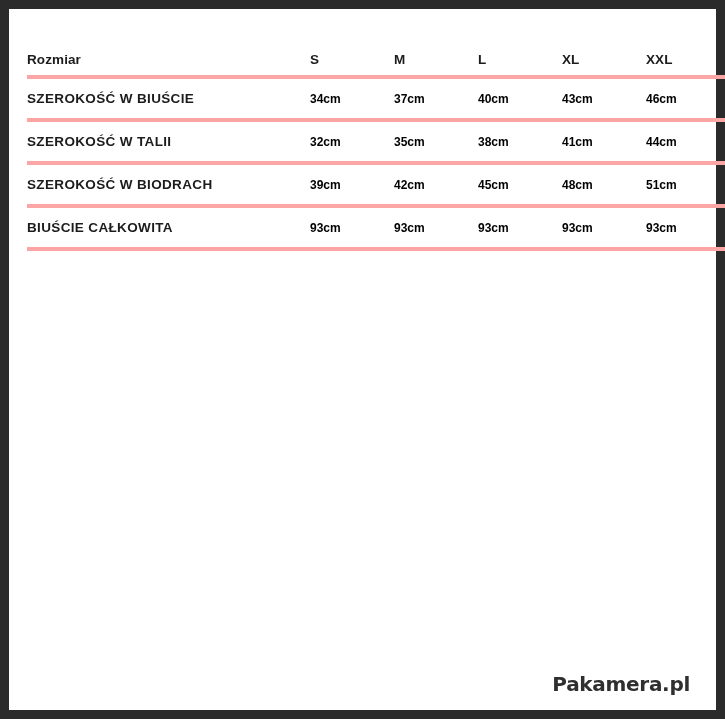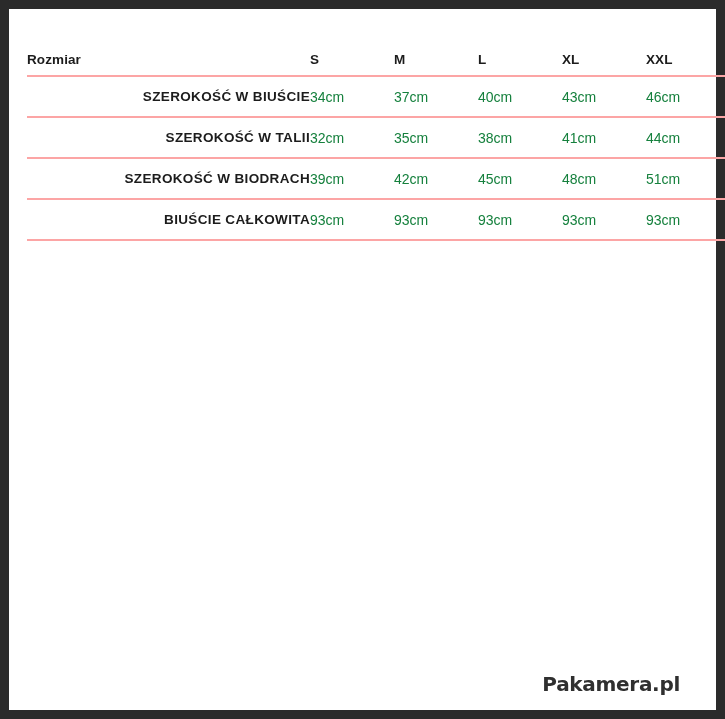--- a/index.html
+++ b/index.html
@@ -30,50 +30,50 @@
     padding: 34px 18px 0 18px;
   }
   table.size-table {
     width: 100%;
     border-collapse: collapse;
     table-layout: fixed;
   }
   table.size-table th,
   table.size-table td {
     text-align: left;
-    border-bottom: 2px solid #fca5a5;
+    border-bottom: 4px solid #fca5a5;
     padding: 0;
     vertical-align: middle;
   }
   thead th {
     height: 32px;
     font-size: 13.5px;
     font-weight: bold;
     color: #1c1c1c;
     letter-spacing: 0.1px;
     padding-bottom: 6px;
   }
   tbody td {
     height: 39px;
-    font-size: 14px;
-    color: #15803d;
+    font-size: 12px;
+    color: #000000;
+    font-weight: bold;
   }
   tbody td.row-label {
     font-weight: bold;
     color: #1c1c1c;
     font-size: 13.5px;
     letter-spacing: 0.35px;
-    text-align: right;
   }
   col.c-label { width: 283px; }
   col.c-val   { width: 84px; }
 
   .watermark {
     position: absolute;
-    right: 36px;
+    right: 26px;
     bottom: 14px;
     font-size: 20px;
     font-weight: bold;
     color: #2f2f2f;
     letter-spacing: -0.3px;
     font-family: "DejaVu Sans", sans-serif;
   }
 </style>
 </head>
 <body>

